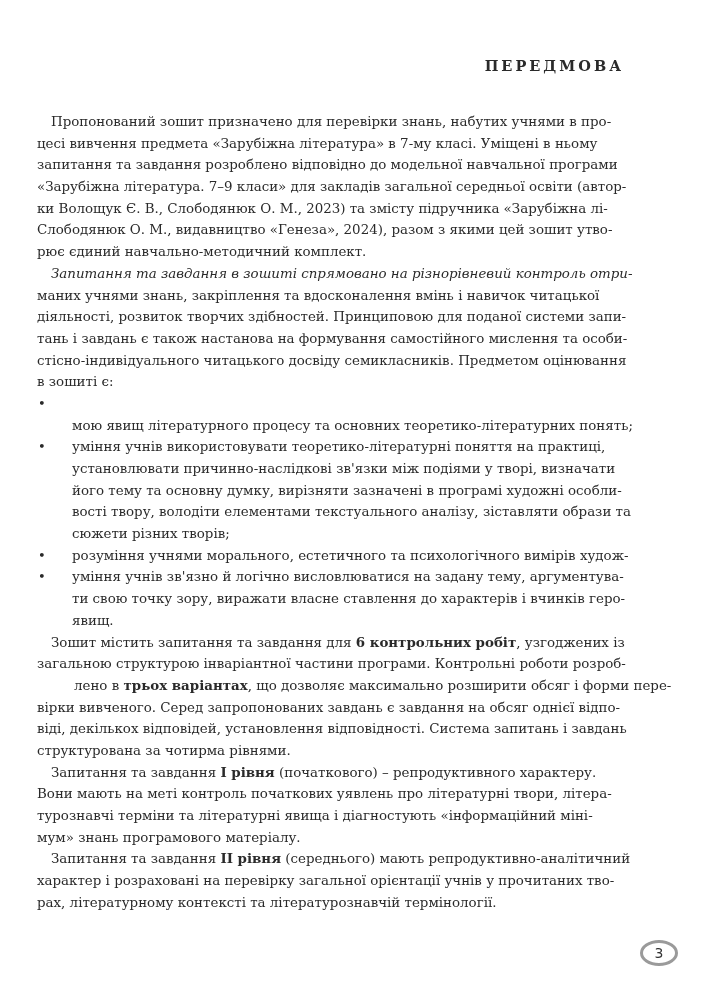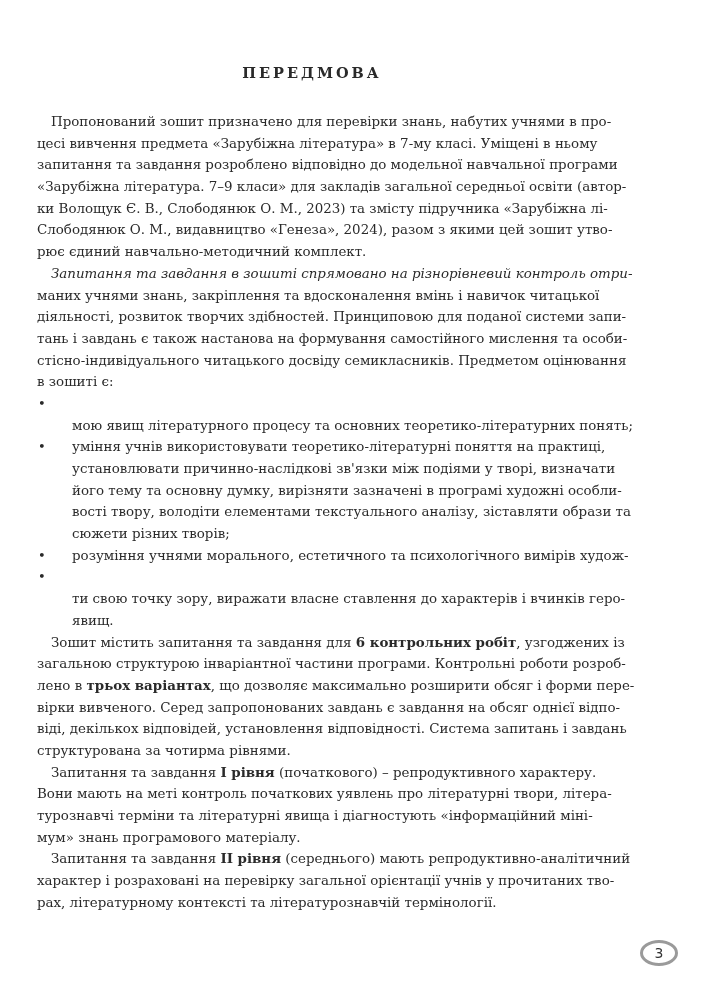--- a/index.html
+++ b/index.html
@@ -17,24 +17,24 @@
     }
     .page {
       position: absolute;
       left: 0;
       top: 0;
       width: 720px;
       height: 1000px;
     }
     .title {
       position: absolute;
-      top: 64px;
+      top: 57px;
       left: 0;
       width: 624px;
-      text-align: center;
+      text-align: right;
       font-weight: bold;
       font-size: 14.5px;
       letter-spacing: 3px;
       color: #2a2a2a;
     }
     .body-text {
       position: absolute;
       top: 111px;
       left: 37px;
       width: 632px;
@@ -118,30 +118,30 @@
         <span class="line bullet-line" style="white-space: nowrap;"><span style="display: inline-block;"><span class="bullet-dot">•</span><span>уміння учнів використовувати теоретико-літературні поняття на практиці,</span></span></span>
         <span class="line bullet-line" style="white-space: nowrap;"><span style="display: inline-block;">установлювати причинно-наслідкові зв'язки між подіями у творі, визначати</span></span>
         <span class="line bullet-line" style="white-space: nowrap;"><span style="display: inline-block;">його тему та основну думку, вирізняти зазначені в програмі художні особли-</span></span>
         <span class="line bullet-line" style="white-space: nowrap;"><span style="display: inline-block;">вості твору, володіти елементами текстуального аналізу, зіставляти образи та</span></span>
         <span class="line bullet-line last" style="white-space: nowrap;"><span style="display: inline-block;">сюжети різних творів;</span></span>
       </div>
       <div>
         <span class="line bullet-line" style="white-space: nowrap;"><span style="display: inline-block;"><span class="bullet-dot">•</span><span>розуміння учнями морального, естетичного та психологічного вимірів худож-</span></span></span>
       </div>
       <div>
-        <span class="line bullet-line" style="white-space: nowrap;"><span style="display: inline-block;"><span class="bullet-dot">•</span></span></span>
+        <span class="line bullet-line" style="white-space: nowrap;"><span style="display: inline-block;"><span class="bullet-dot">•</span><span>уміння учнів зв'язно й логічно висловлюватися на задану тему, аргументува-</span></span></span>
         <span class="line bullet-line" style="white-space: nowrap;"><span style="display: inline-block;">ти свою точку зору, виражати власне ставлення до характерів і вчинків геро-</span></span>
         <span class="line bullet-line last" style="white-space: nowrap;"><span style="display: inline-block;">явищ.</span></span>
       </div>
     </div>
 
     <div>
       <span class="line indent" style="white-space: nowrap;"><span style="display: inline-block;"><span>Зошит містить запитання та завдання для </span><b>6 контрольних робіт</b><span>, узгоджених із</span></span></span>
       <span class="line" style="white-space: nowrap;"><span style="display: inline-block;">загальною структурою інваріантної частини програми. Контрольні роботи розроб-</span></span>
-      <span class="line" style="white-space: nowrap;"><span style="display: inline-block;"><span>лено в </span><b>трьох варіантах</b><span>, що дозволяє максимально розширити обсяг і форми пере-</span></span></span>
+      <span class="line" style="white-space: nowrap; margin-left: 37px;"><span style="display: inline-block;"><span>лено в </span><b>трьох варіантах</b><span>, що дозволяє максимально розширити обсяг і форми пере-</span></span></span>
       <span class="line" style="white-space: nowrap;"><span style="display: inline-block;">вірки вивченого. Серед запропонованих завдань є завдання на обсяг однієї відпо-</span></span>
       <span class="line" style="white-space: nowrap;"><span style="display: inline-block;">віді, декількох відповідей, установлення відповідності. Система запитань і завдань</span></span>
       <span class="line last" style="white-space: nowrap;"><span style="display: inline-block;">структурована за чотирма рівнями.</span></span>
     </div>
 
     <div>
       <span class="line indent" style="white-space: nowrap;"><span style="display: inline-block;"><span>Запитання та завдання </span><b>I рівня</b><span> (початкового) – репродуктивного характеру.</span></span></span>
       <span class="line" style="white-space: nowrap;"><span style="display: inline-block;">Вони мають на меті контроль початкових уявлень про літературні твори, літера-</span></span>
       <span class="line" style="white-space: nowrap;"><span style="display: inline-block;">турознавчі терміни та літературні явища і діагностують «інформаційний міні-</span></span>
       <span class="line last" style="white-space: nowrap;"><span style="display: inline-block;">мум» знань програмового матеріалу.</span></span>

